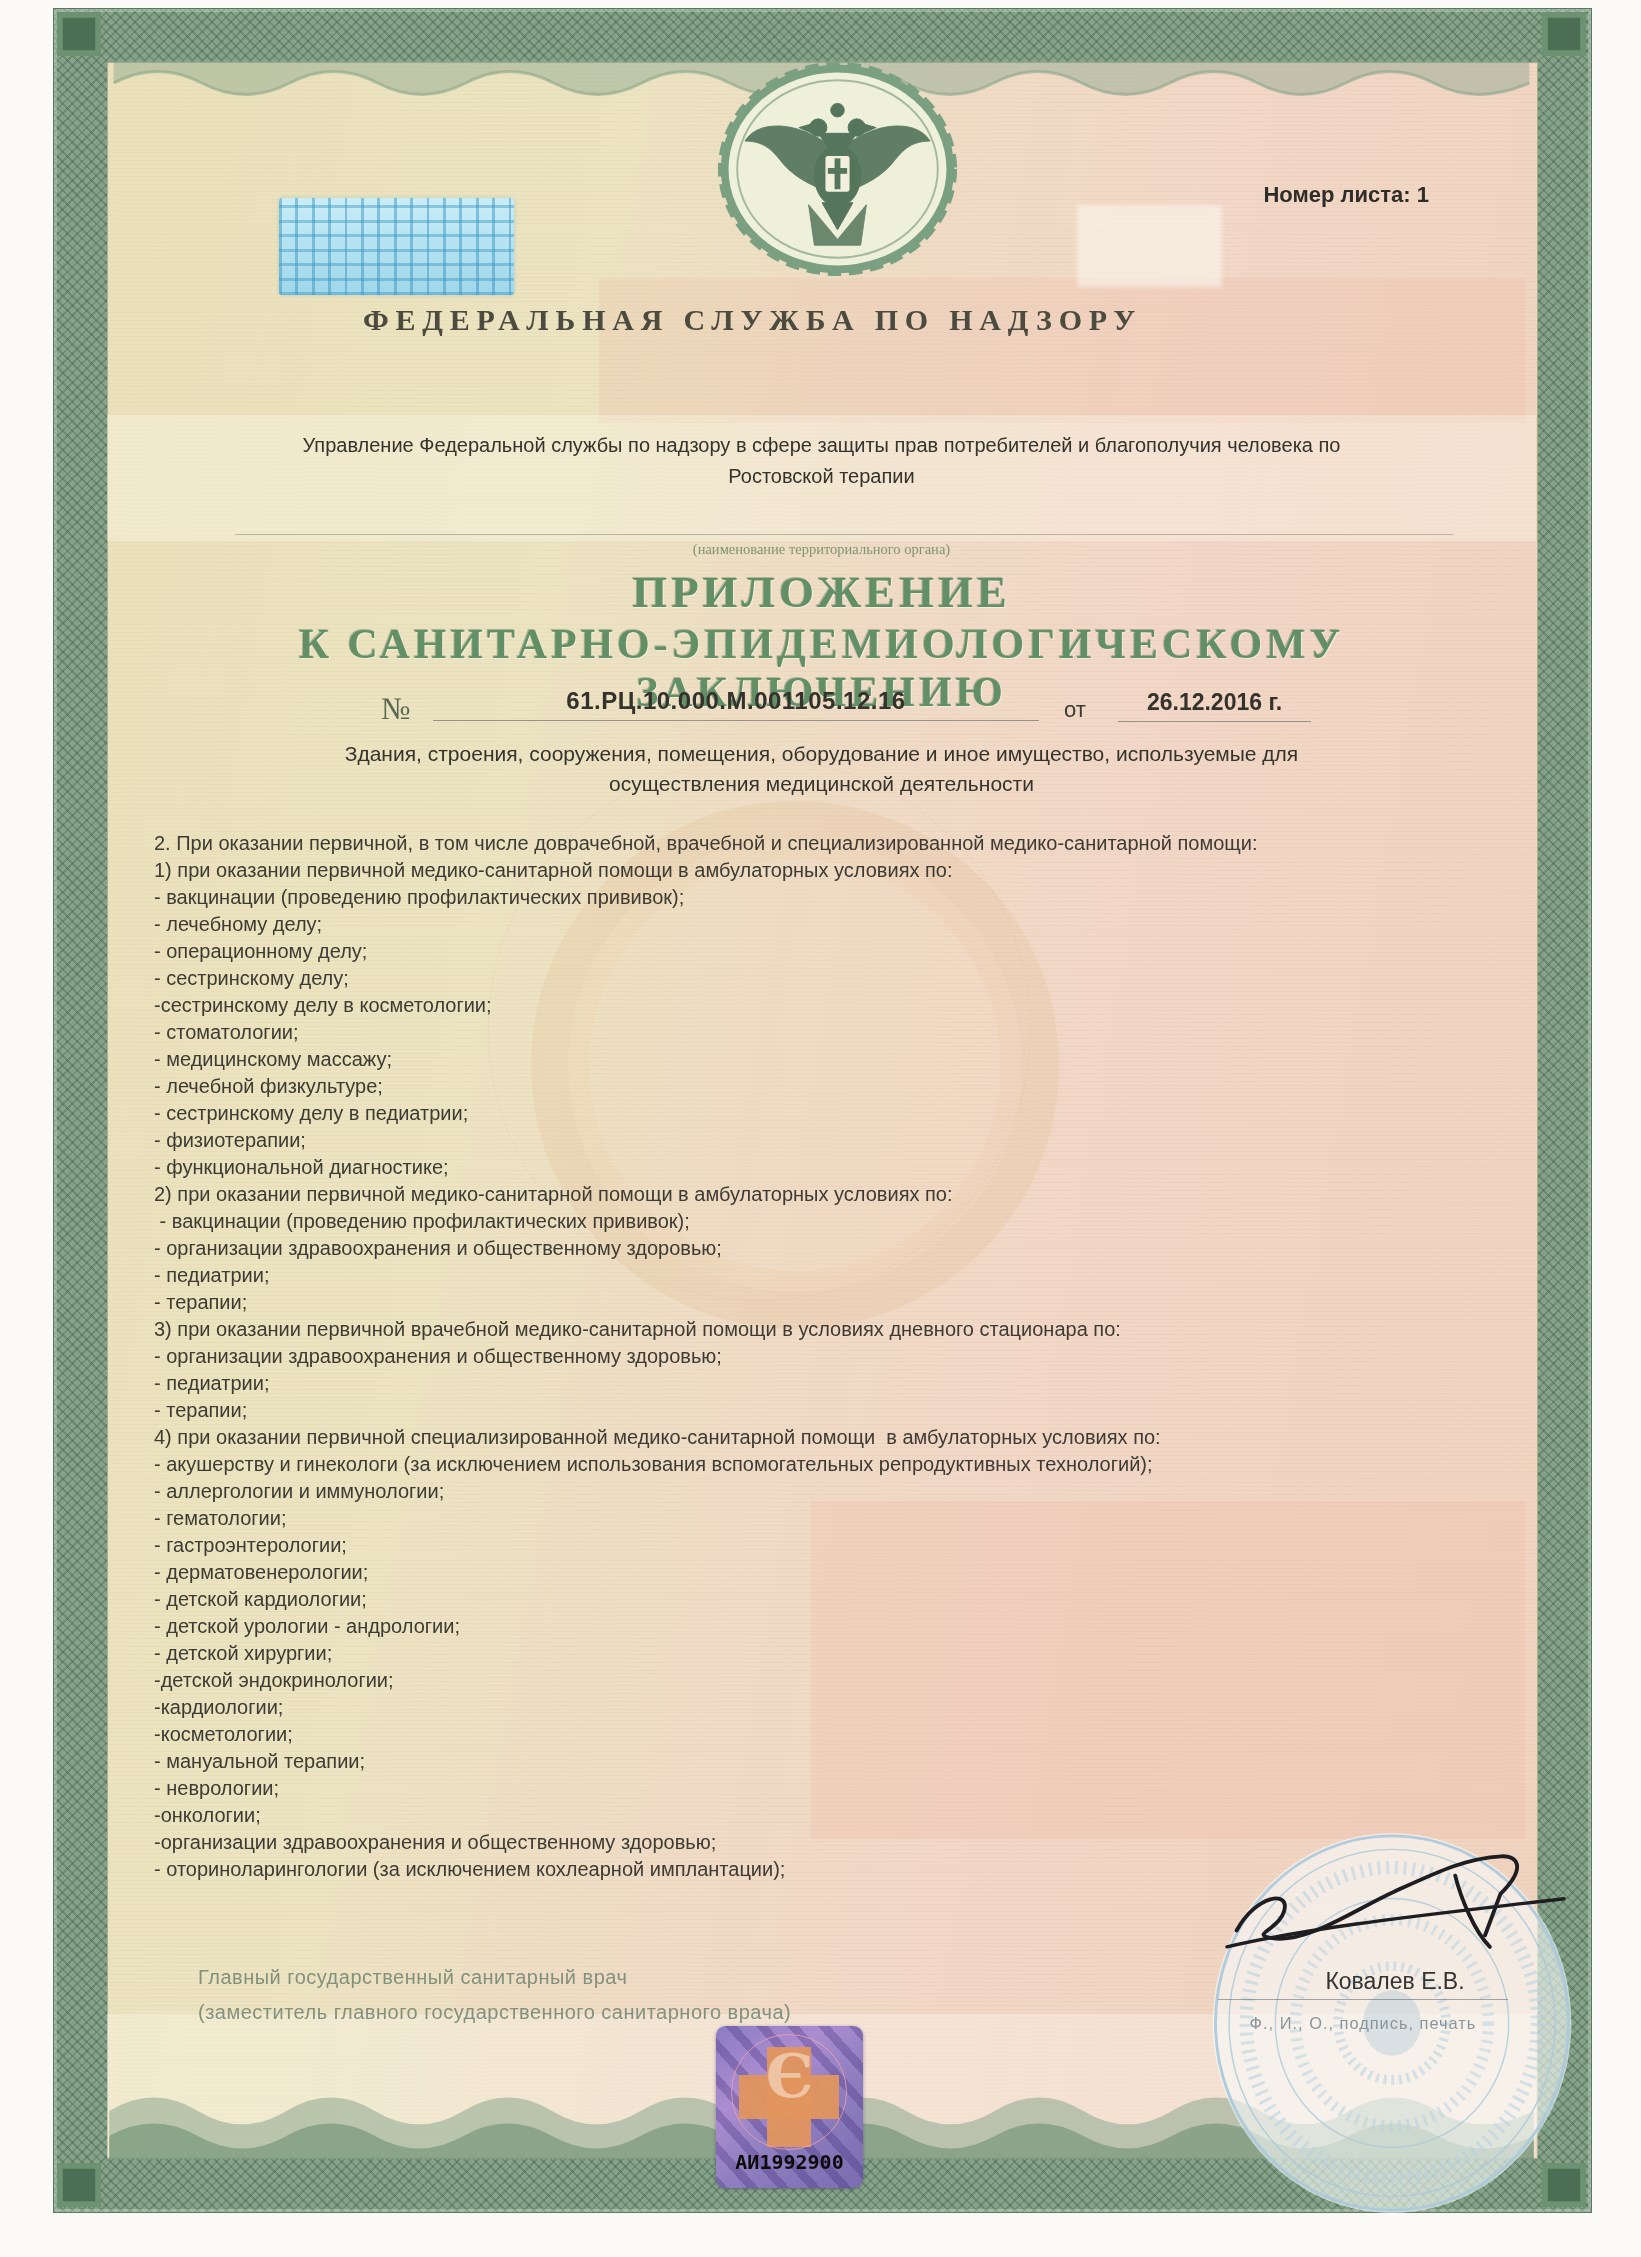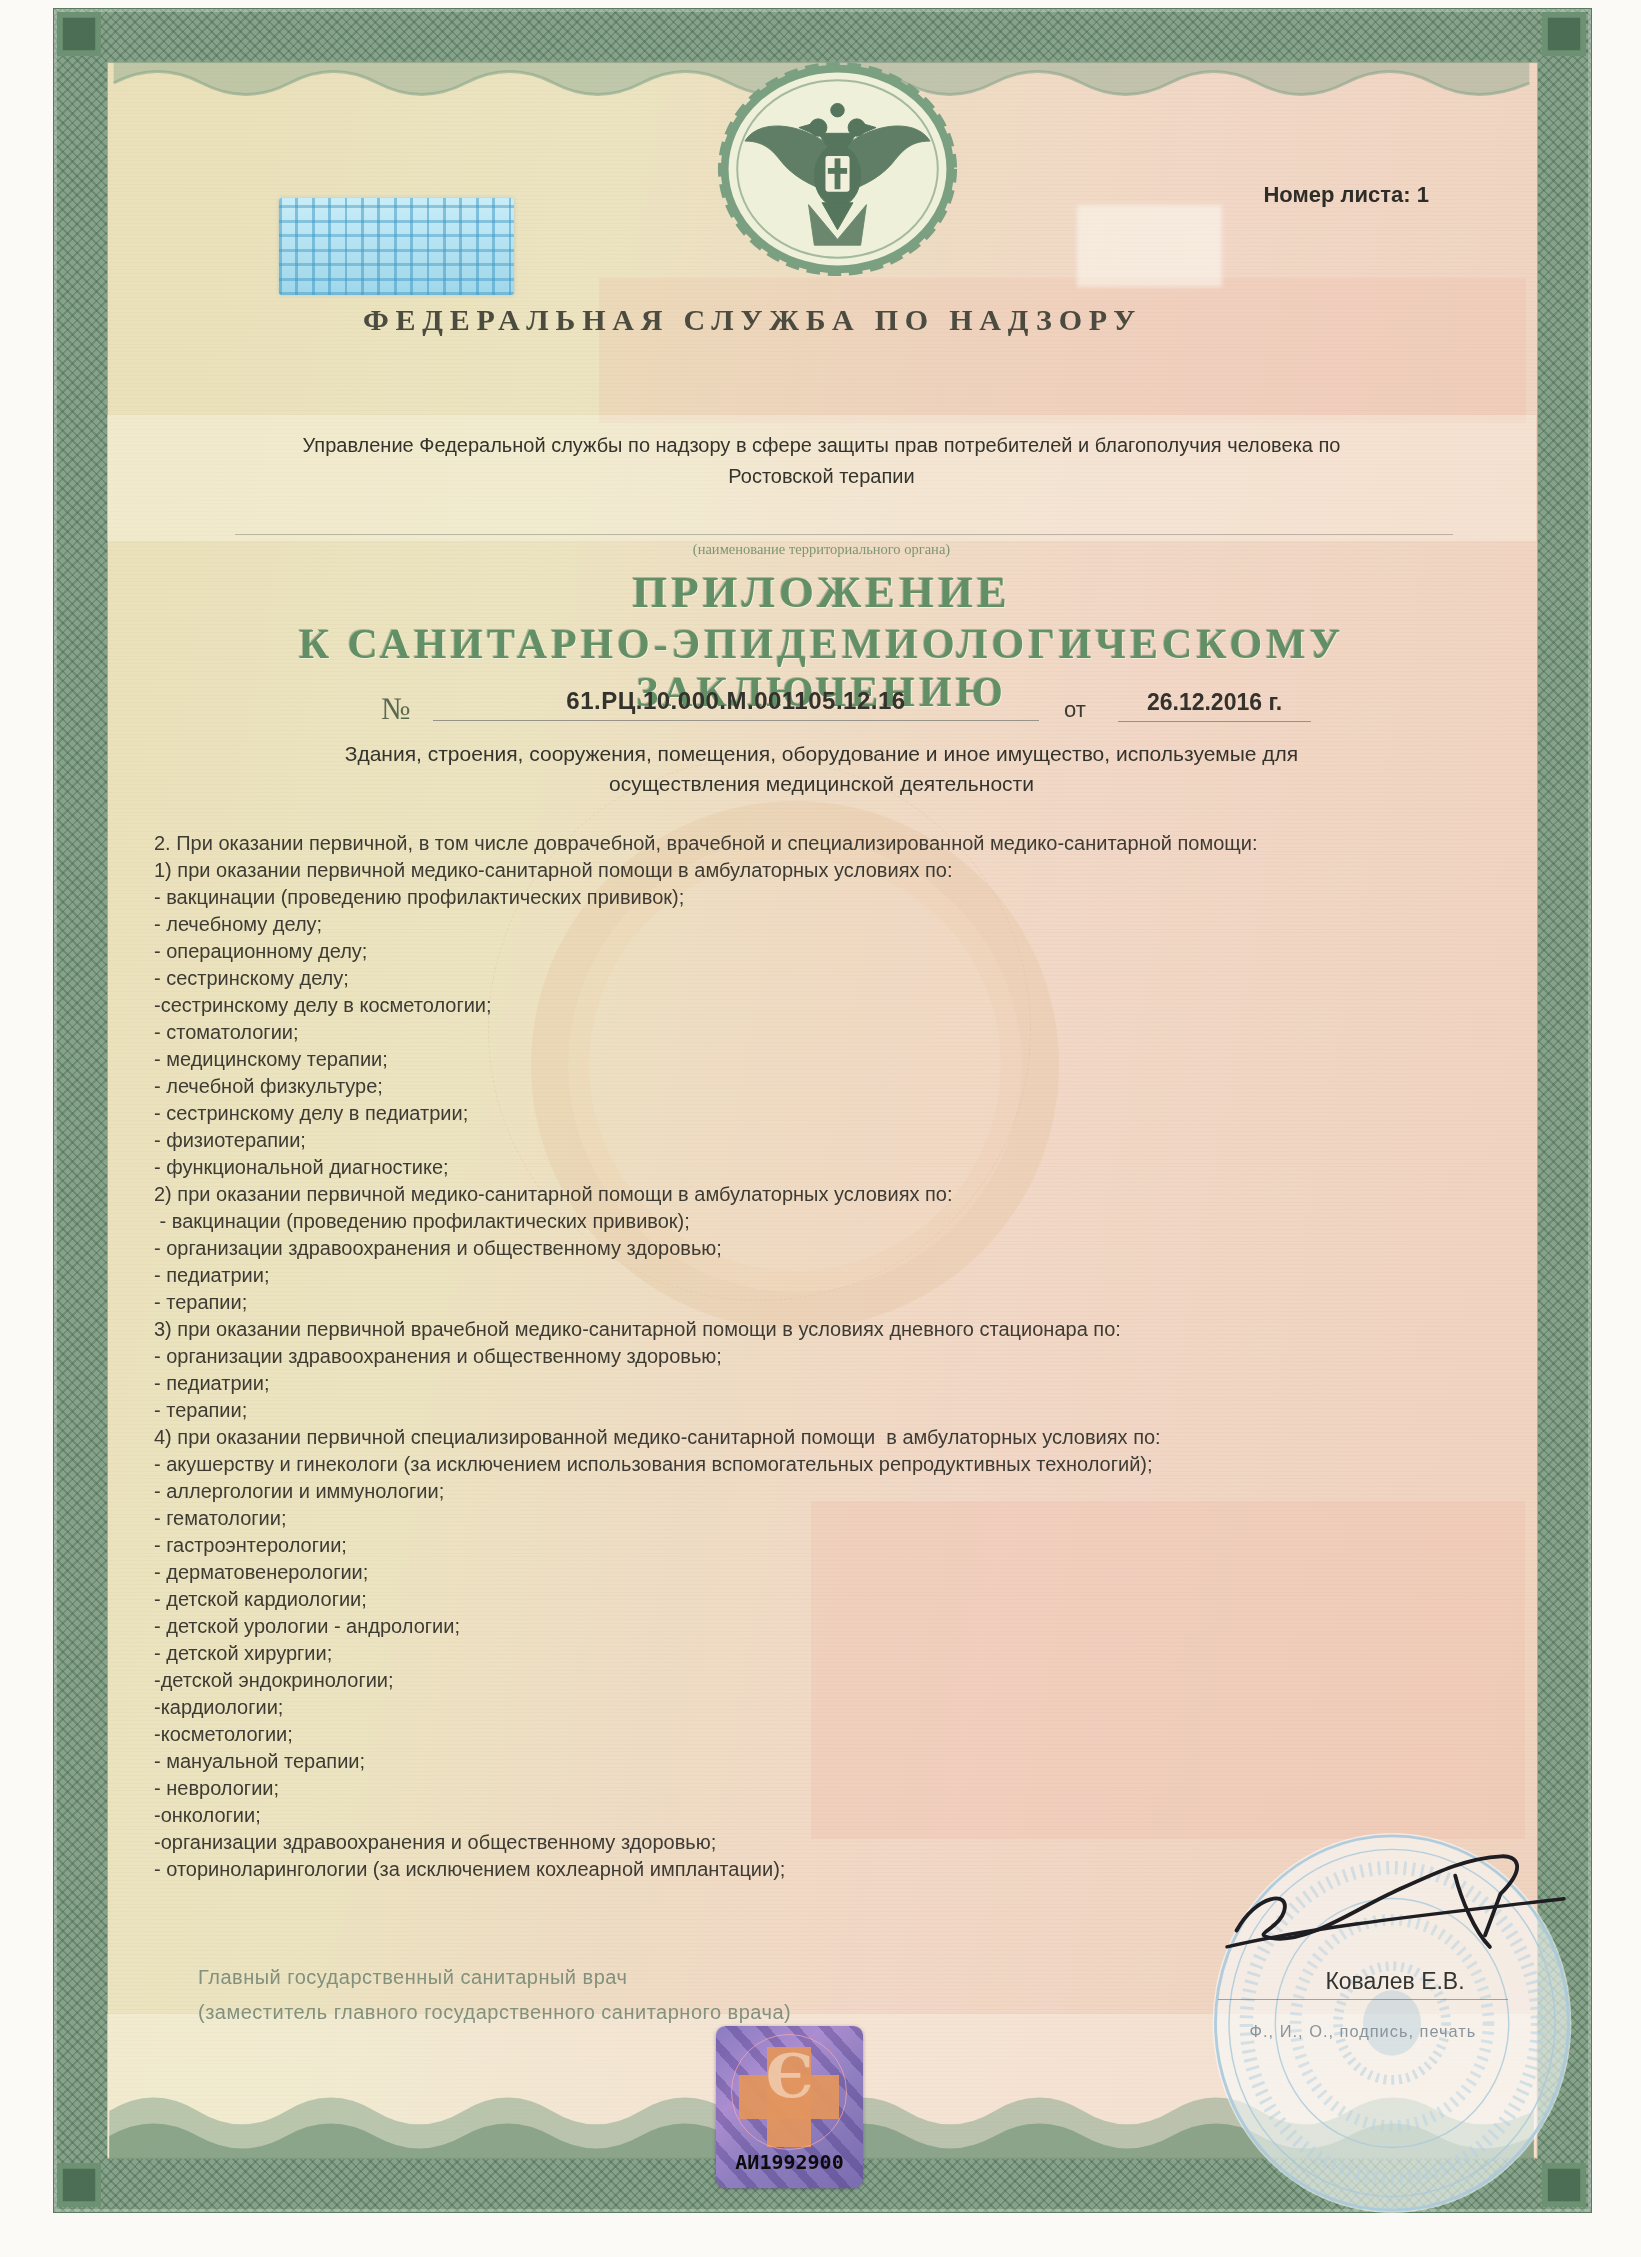--- a/index.html
+++ b/index.html
@@ -142,21 +142,21 @@
 
   <div class="abs" style="left:154px;top:830px;width:1361px;">
       <div class="body-line">2. При оказании первичной, в том числе доврачебной, врачебной и специализированной медико-санитарной помощи:</div>
       <div class="body-line">1) при оказании первичной медико-санитарной помощи в амбулаторных условиях по:</div>
       <div class="body-line">- вакцинации (проведению профилактических прививок);</div>
       <div class="body-line">- лечебному делу;</div>
       <div class="body-line">- операционному делу;</div>
       <div class="body-line">- сестринскому делу;</div>
       <div class="body-line">-сестринскому делу в косметологии;</div>
       <div class="body-line">- стоматологии;</div>
-      <div class="body-line">- медицинскому терапии;</div>
+      <div class="body-line">- медицинскому массажу;</div>
       <div class="body-line">- лечебной физкультуре;</div>
       <div class="body-line">- сестринскому делу в педиатрии;</div>
       <div class="body-line">- физиотерапии;</div>
       <div class="body-line">- функциональной диагностике;</div>
       <div class="body-line">2) при оказании первичной медико-санитарной помощи в амбулаторных условиях по:</div>
       <div class="body-line"> - вакцинации (проведению профилактических прививок);</div>
       <div class="body-line">- организации здравоохранения и общественному здоровью;</div>
       <div class="body-line">- педиатрии;</div>
       <div class="body-line">- терапии;</div>
       <div class="body-line">3) при оказании первичной врачебной медико-санитарной помощи в условиях дневного стационара по:</div>
@@ -196,21 +196,21 @@
     <ellipse cx="197" cy="202" rx="30" ry="34" fill="rgba(160,195,215,.35)"></ellipse>
   </svg>
 
   <svg class="abs" style="left:1212px;top:1839px;" width="367" height="130" viewBox="0 0 380 135">
     <path d="M25 95 C45 58 82 52 74 76 C68 95 38 99 62 103 C98 109 150 72 188 55 C232 35 262 20 300 18 C315 17 328 28 299 57 L283 100" fill="none" stroke="#1d1d22" stroke-width="4" stroke-linecap="round"></path>
     <path d="M252 38 C258 62 272 96 288 112" fill="none" stroke="#1d1d22" stroke-width="4" stroke-linecap="round"></path>
     <path d="M15 112 C110 90 230 78 365 62" fill="none" stroke="#1d1d22" stroke-width="3.5" stroke-linecap="round"></path>
   </svg>
 
   <div class="abs" style="left:1255px;top:1968px;width:280px;text-align:center;font-size:23px;color:#333330;">Ковалев Е.В.</div>
-  <div class="abs" style="left:1218px;top:1999px;width:290px;border-top:1.4px solid rgba(90,100,110,.55);padding-top:22px;text-align:center;font-size:16.4px;color:#8a949c;letter-spacing:1px;">Ф., И., О.,  подпись,  печать</div>
+  <div class="abs" style="left:1218px;top:1999px;width:290px;border-top:1.4px solid rgba(90,100,110,.55);padding-top:14px;text-align:center;font-size:16.4px;color:#8a949c;letter-spacing:1px;">Ф., И., О.,  подпись,  печать</div>
 
   <div class="abs holo-sticker">
     <div class="abs holo-cross-v"></div>
     <div class="abs holo-cross-h"></div>
     <div class="abs holo-ring"></div>
     <div class="abs holo-glyph">Є</div>
     <div class="abs holo-serial">АИ1992900</div>
   </div>
 
 </div>

